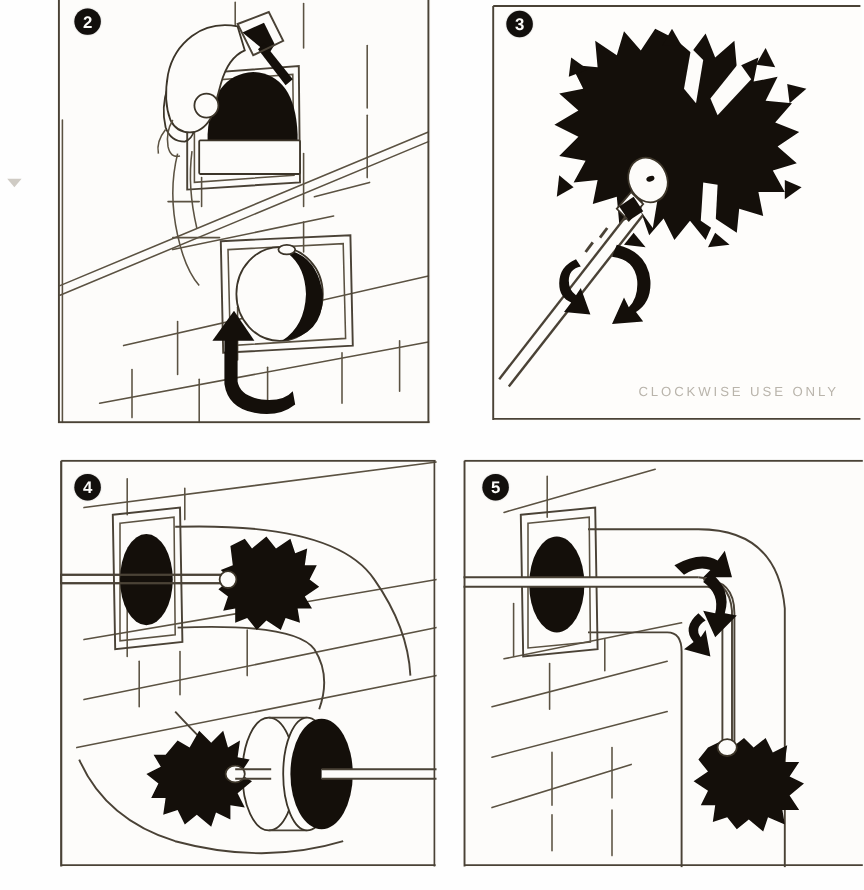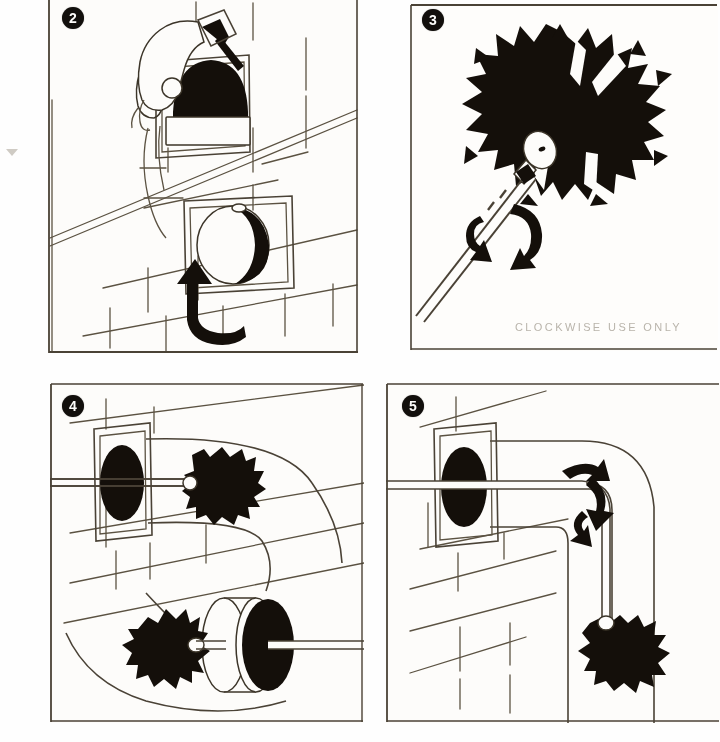--- a/index.html
+++ b/index.html
@@ -197,21 +197,21 @@
         <path d="M70 212 Q56 218 56 232 Q56 244 66 248 L60 256 L82 258 L74 236 L70 242 Q64 238 64 230 Q64 220 74 218 Z"></path>
       </g>
 
       <g class="frame">
         <path class="ln" d="M1 1 L307 1" style="stroke-width:1.8;"></path>
         <path class="ln" d="M1 1 L1 346" style="stroke-width:1.6;"></path>
         <path class="ln" d="M1 345 L307 345" style="stroke-width:1.4;"></path>
       </g>
     </svg>
     <div class="badge" style="left:12px;top:5px;">3</div>
-    <div class="cap" style="left:105px;top:317px;">CLOCKWISE USE ONLY</div>
+    <div class="cap" style="left:122px;top:317px;">CLOCKWISE USE ONLY</div>
   </div>
 
   <div class="panel" id="p4" style="left:50px;top:383px;width:314px;height:340px;">
     <svg width="314" height="340" viewBox="0 0 314 340">
       <rect x="0" y="0" width="314" height="340" fill="#fdfcfa"></rect>
 
       <g class="ln2" stroke-linecap="round">
         <path d="M20 40 L314 2"></path>
         <path d="M20 150 L314 100"></path>
         <path d="M20 200 L314 140"></path>

